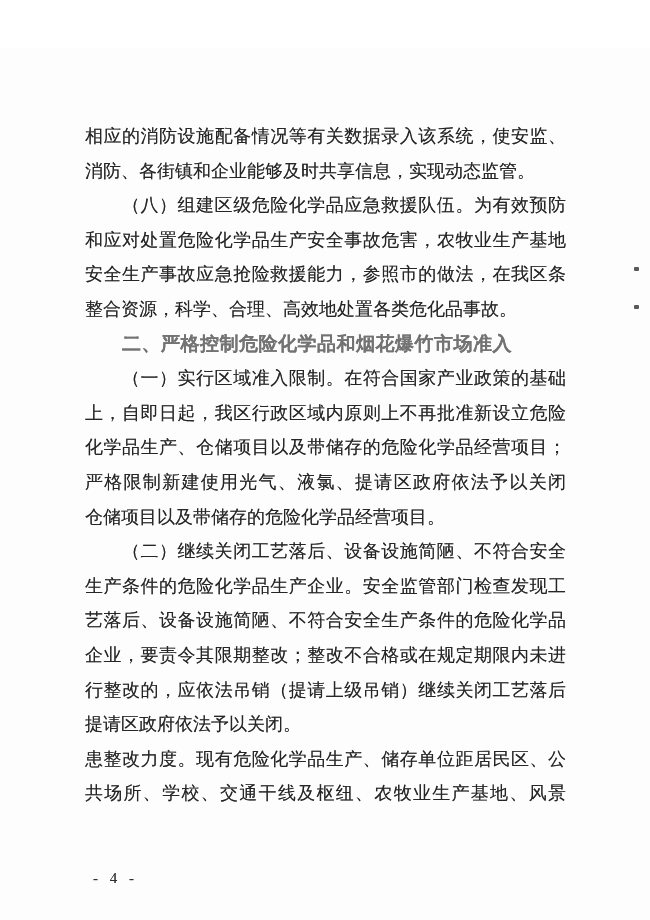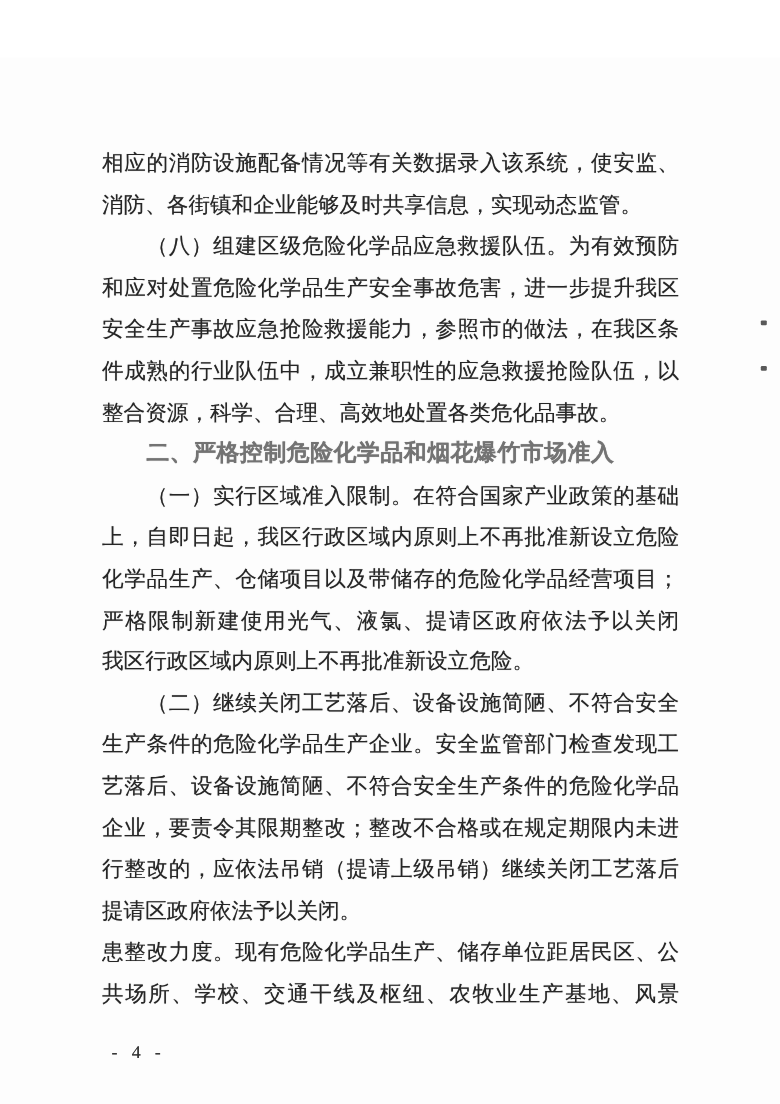--- a/index.html
+++ b/index.html
@@ -82,30 +82,29 @@
 </style>
 </head>
 <body>
 
 <div class="page">
 
   <div class="doc-body">
       <div class="line">相应的消防设施配备情况等有关数据录入该系统，使安监、</div>
       <div class="line end">消防、各街镇和企业能够及时共享信息，实现动态监管。</div>
       <div class="line indent">（八）组建区级危险化学品应急救援队伍。为有效预防</div>
-      <div class="line">和应对处置危险化学品生产安全事故危害，进一步提升我区</div>
+      <div class="line">和应对处置危险化学品生产安全事故危害，农牧业生产基地</div>
       <div class="line">安全生产事故应急抢险救援能力，参照市的做法，在我区条</div>
-      <div class="line">件成熟的行业队伍中，成立兼职性的应急救援抢险队伍，以</div>
       <div class="line end">整合资源，科学、合理、高效地处置各类危化品事故。</div>
       <div class="line heading indent end">二、严格控制危险化学品和烟花爆竹市场准入</div>
       <div class="line indent">（一）实行区域准入限制。在符合国家产业政策的基础</div>
       <div class="line">上，自即日起，我区行政区域内原则上不再批准新设立危险</div>
       <div class="line">化学品生产、仓储项目以及带储存的危险化学品经营项目；</div>
       <div class="line">严格限制新建使用光气、液氯、提请区政府依法予以关闭</div>
-      <div class="line end">我区行政区域内原则上不再批准新设立危险。</div>
+      <div class="line end">仓储项目以及带储存的危险化学品经营项目。</div>
       <div class="line indent">（二）继续关闭工艺落后、设备设施简陋、不符合安全</div>
       <div class="line">生产条件的危险化学品生产企业。安全监管部门检查发现工</div>
       <div class="line">艺落后、设备设施简陋、不符合安全生产条件的危险化学品</div>
       <div class="line">企业，要责令其限期整改；整改不合格或在规定期限内未进</div>
       <div class="line">行整改的，应依法吊销（提请上级吊销）继续关闭工艺落后</div>
       <div class="line end">提请区政府依法予以关闭。</div>
       <div class="line">患整改力度。现有危险化学品生产、储存单位距居民区、公</div>
       <div class="line">共场所、学校、交通干线及枢纽、农牧业生产基地、风景区、</div>
     </div>
 

